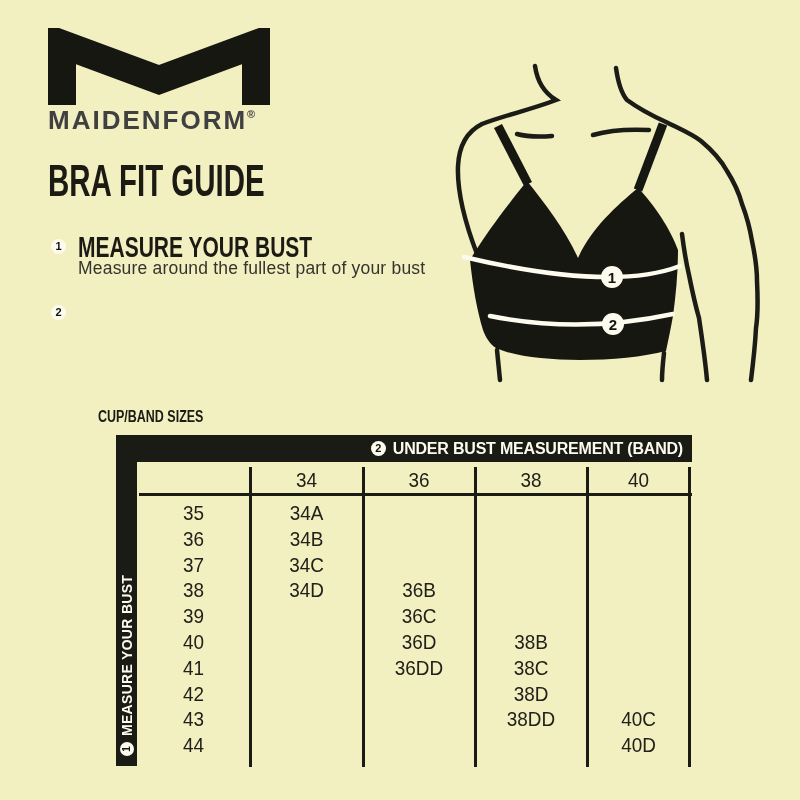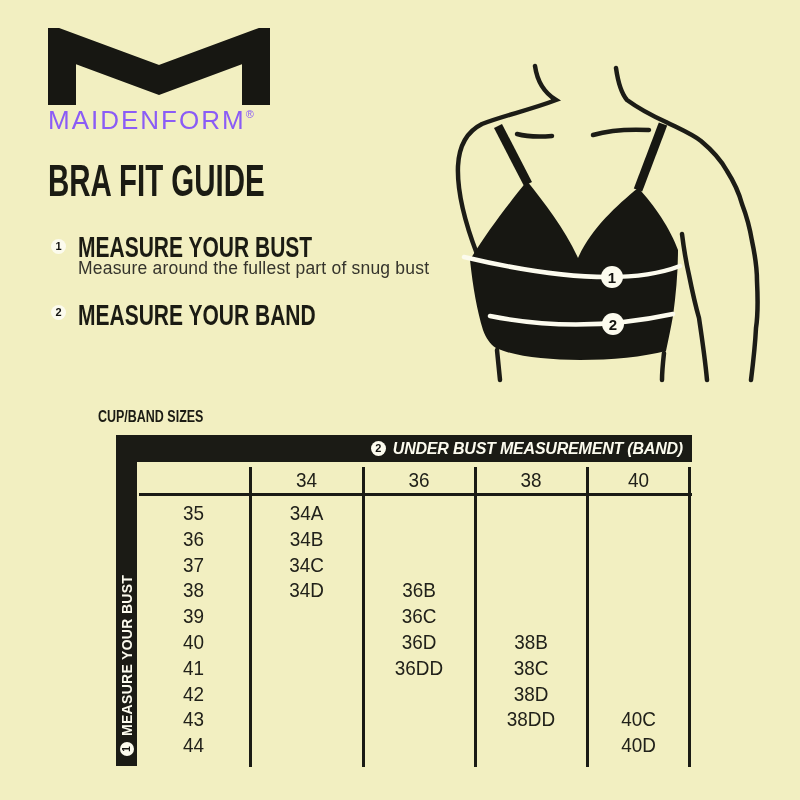--- a/index.html
+++ b/index.html
@@ -4,37 +4,37 @@
 <style>
   html,body{margin:0;padding:0;}
   body{font-family:"Liberation Sans","DejaVu Sans",sans-serif;}
   .canvas{position:relative;width:800px;height:800px;background:#f2efc1;overflow:hidden;color:#1b1b13;}
 
   .abs{position:absolute;}
 
   
   .cond{font-weight:bold;display:inline-block;transform-origin:left center;white-space:nowrap;color:#1b1b13;}
 
-  .wordmark{left:48px;top:105px;font-size:26px;font-weight:normal;letter-spacing:2px;color:#8b5cf6;white-space:nowrap;}
+  .wordmark{left:48px;top:105px;font-size:26px;font-weight:bold;letter-spacing:2px;color:#404040;white-space:nowrap;}
   .wordmark sup{font-size:11px;position:relative;top:-1px;letter-spacing:0;}
 
   .page-title{left:48px;top:164px;font-size:44px;line-height:44px;transform:scaleX(0.67);}
 
   .step-badge{width:15px;height:15px;border-radius:50%;background:#fcfbee;color:#131310;
     font-size:11px;font-weight:bold;line-height:15px;text-align:center;}
   .step-title{font-size:30px;line-height:30px;transform:scaleX(0.70);}
   .step-desc{font-size:17.5px;line-height:19px;color:#35342c;letter-spacing:0.2px;font-weight:normal;}
 
   .chart-caption{left:116px;top:408px;font-size:16px;line-height:16px;transform:scaleX(0.78);}
 
   .bar-top{left:116px;top:435px;width:576px;height:27px;background:#1b1b15;
     display:flex;align-items:center;justify-content:flex-end;gap:7px;padding-right:9px;box-sizing:border-box;}
   .bar-top .axis-badge{width:15px;height:15px;border-radius:50%;background:#fcfbee;color:#131310;
     font-size:11px;font-weight:bold;line-height:15px;text-align:center;flex:0 0 auto;}
-  .bar-top .axis-label{color:#fcfbee;font-weight:bold;font-size:16px;letter-spacing:-0.2px;white-space:nowrap;font-style:italic;}
+  .bar-top .axis-label{color:#fcfbee;font-weight:bold;font-size:16px;letter-spacing:-0.2px;white-space:nowrap;}
 
   .bar-left{left:116px;top:766px;width:331px;height:21px;background:#1b1b15;
     transform:rotate(-90deg);transform-origin:0 0;
     display:flex;align-items:center;gap:6px;padding-left:10px;box-sizing:border-box;}
   .bar-left .axis-badge{width:14px;height:14px;border-radius:50%;background:#fcfbee;color:#131310;
     font-size:10px;font-weight:bold;line-height:14px;text-align:center;flex:0 0 auto;}
   .bar-left .axis-label{color:#fcfbee;font-weight:bold;font-size:14px;letter-spacing:0.3px;white-space:nowrap;}
 
   .colhead{position:absolute;top:467px;text-align:center;font-size:21px;line-height:26px;color:#21211a;transform:scaleX(0.9);}
   .head-rule{left:139px;top:493px;width:553px;height:3px;background:#1b1b15;}
@@ -58,26 +58,23 @@
   <div class="abs wordmark"><span>MAIDENFORM</span><sup>®</sup></div>
 
   <div class="abs" style="left:48px;top:159px;">
     <span class="cond page-title" style="position:static;">BRA FIT GUIDE</span>
   </div>
 
   <div class="abs step-badge" style="left:51px;top:239px;">1</div>
   <div class="abs" style="left:78px;top:232px;">
     <span class="cond step-title">MEASURE YOUR BUST</span>
   </div>
-  <div class="abs step-desc" style="left:78px;top:259px;width:410px;">Measure around the fullest part of snug bust</div>
+  <div class="abs step-desc" style="left:78px;top:259px;width:410px;">Measure around the fullest part of your bust</div>
 
   <div class="abs step-badge" style="left:51px;top:305px;">2</div>
-  <div class="abs" style="left:78px;top:300px;">
-    <span class="cond step-title">MEASURE YOUR BAND</span>
-  </div>
 
   <svg class="abs" style="left:430px;top:40px;" width="360" height="350" viewBox="0 0 360 350">
     <g fill="none" stroke="#1c1c16" stroke-width="4.5" stroke-linecap="round">
       <path d="M105,26 C107,40 113,52 126,60 C100,70 72,76 52,84 C36,92 29,106 28,126 C27,150 34,180 47,214"></path>
       <path d="M186,28 C188,42 191,53 197,60 C212,71 225,77 236,82 C250,89 262,94 271,101 C283,111 291,120 297,131 C304,142 309,153 312,164 C317,177 320,189 322,201 C325,215 327,228 327,241 C328,261 328,275 326,288 C325,308 323,324 321,340"></path>
       <path d="M252,194 C254,210 256,222 259,235 C262,250 265,264 269,278 C272,298 275,318 277,340"></path>
       <path d="M87,94 C98,97 110,97 122,96"></path>
       <path d="M163,95 C180,90 200,89 219,90"></path>
       <path d="M67,310 C68,320 69,330 70,340"></path>
       <path d="M234,313 C233,322 232,331 232,340"></path>

